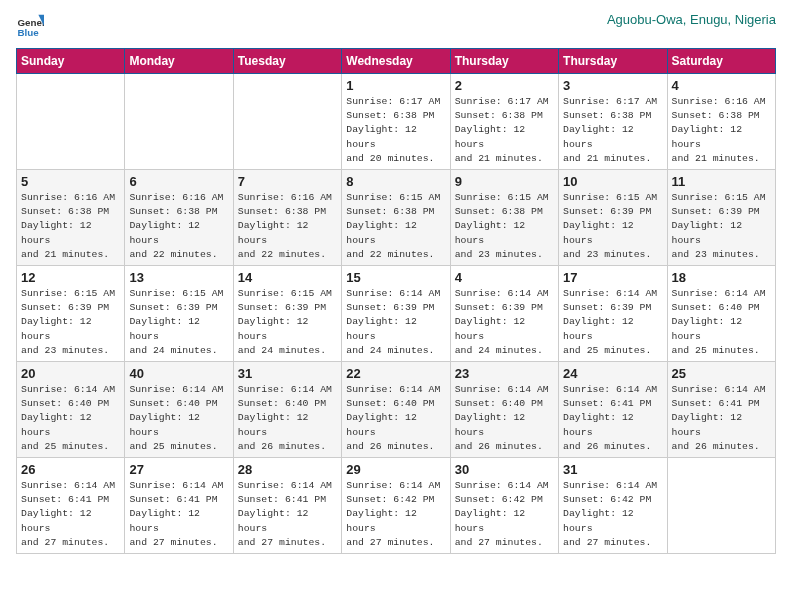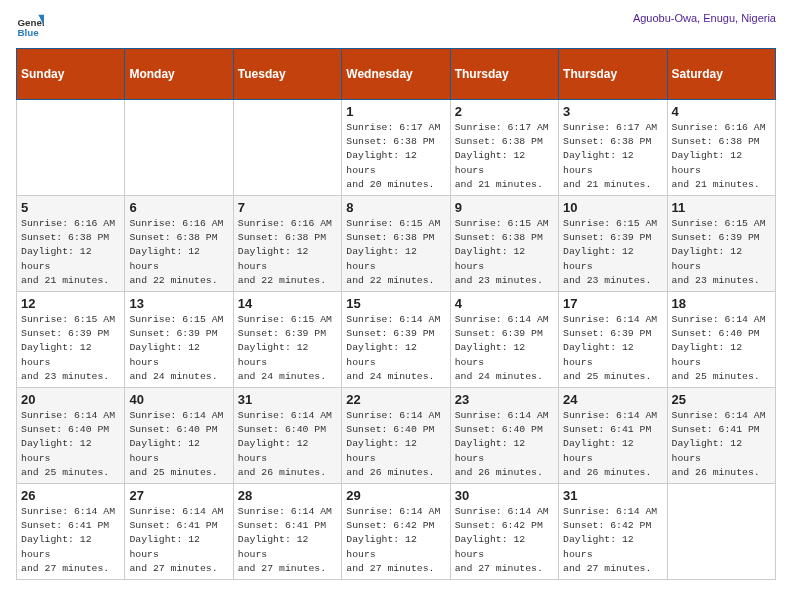--- a/index.html
+++ b/index.html
@@ -33,34 +33,34 @@
     }
     .title-block {
       text-align: right;
     }
     .main-title {
       font-size: 32px;
       font-weight: bold;
       color: #222;
     }
     .subtitle {
-      font-size: 11px;
-      color: #4c1d95;
+      font-size: 13px;
+      color: #0f766e;
     }
     .calendar {
       width: 100%;
       border-collapse: collapse;
       font-size: 10.5px;
     }
     .calendar thead th {
-      background: #c2410c;
+      background: #be185d;
       color: #fff;
       font-weight: bold;
       font-size: 12px;
-      padding: 18px 4px;
+      padding: 5px 4px;
       text-align: left;
       border: 1px solid #1a5a9a;
     }
     .calendar tbody td {
       border: 1px solid #ccc;
       vertical-align: top;
       padding: 4px 4px 3px 4px;
       width: calc(100%/7);
       height: 78px;
       background: #fff;

